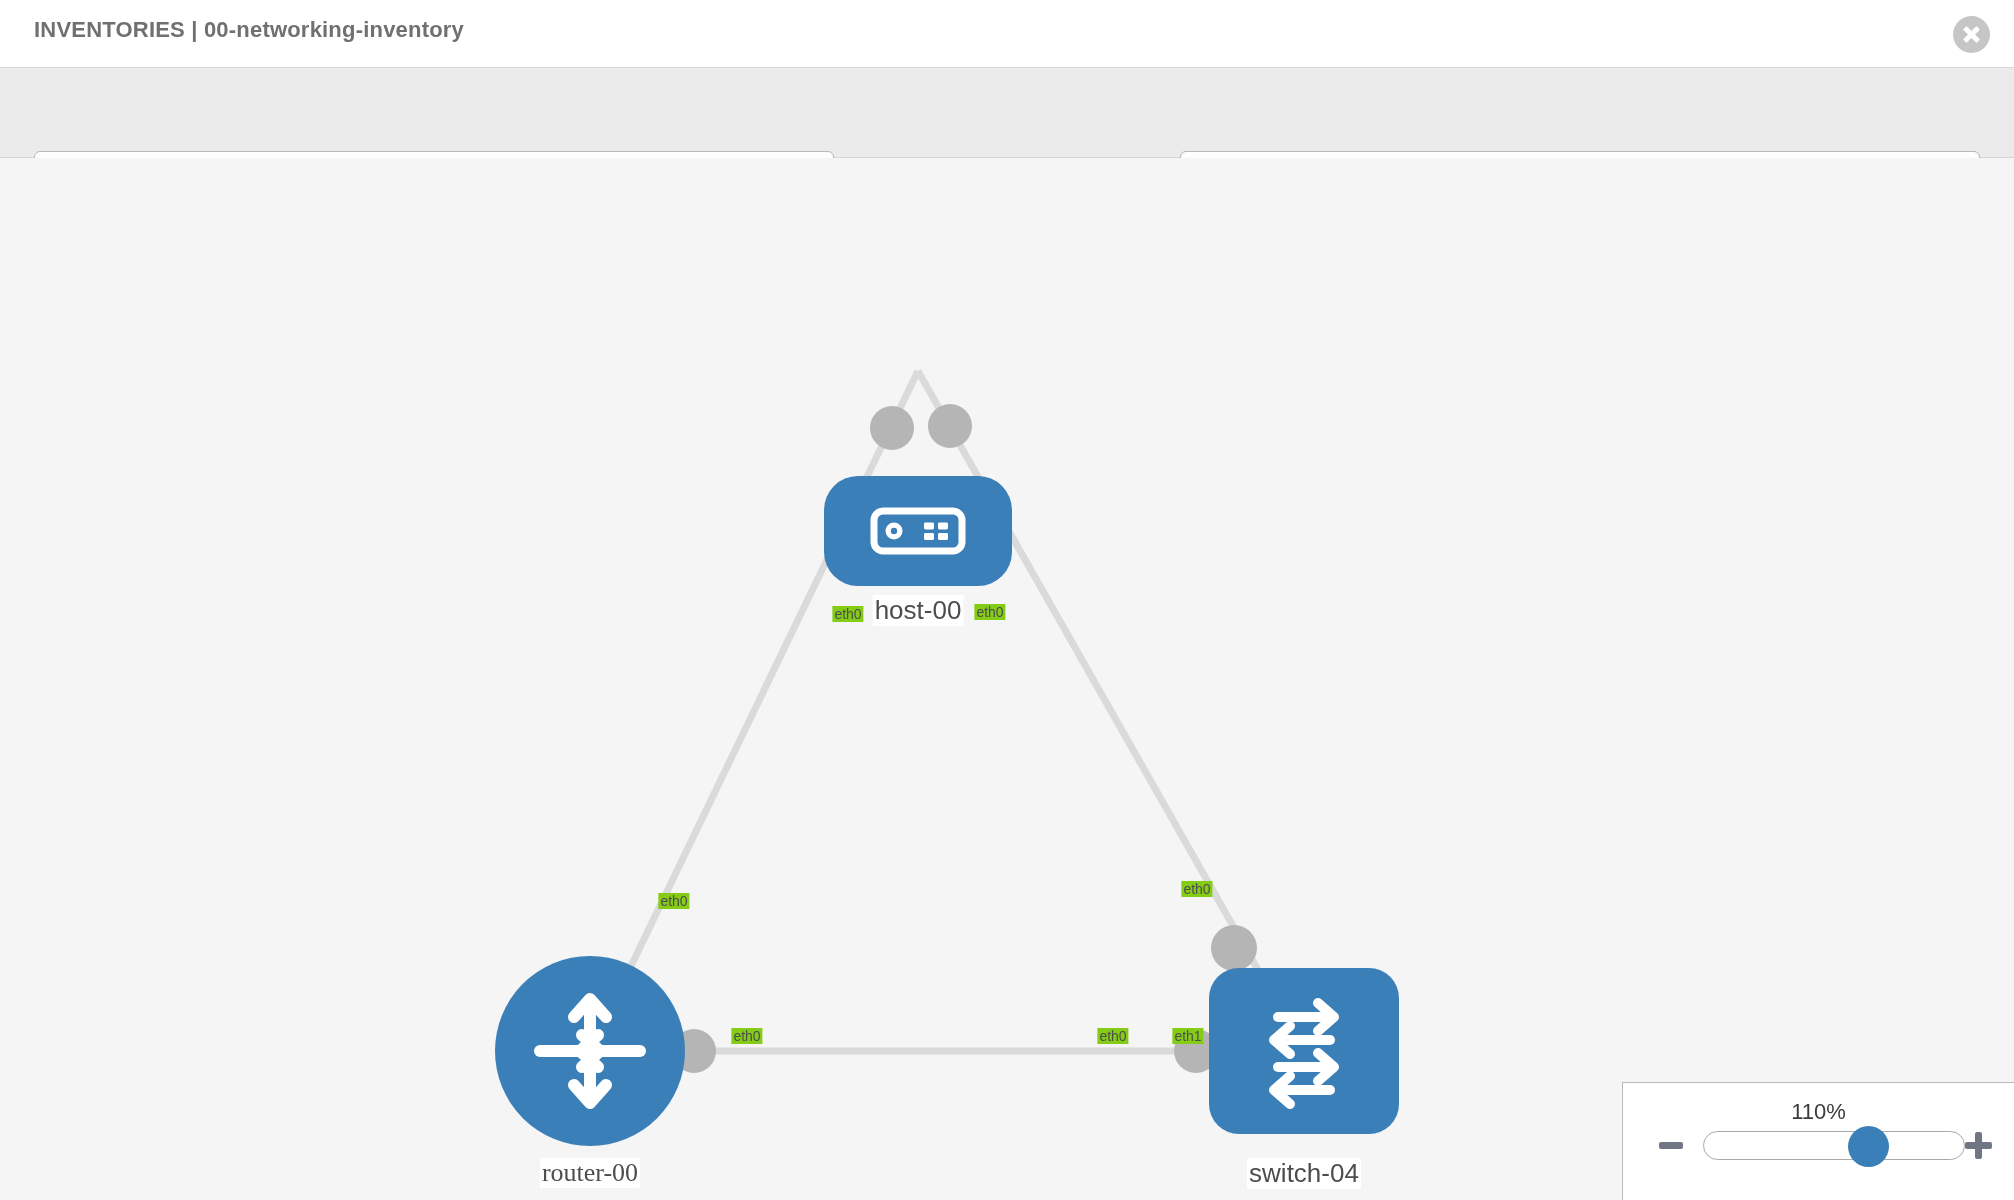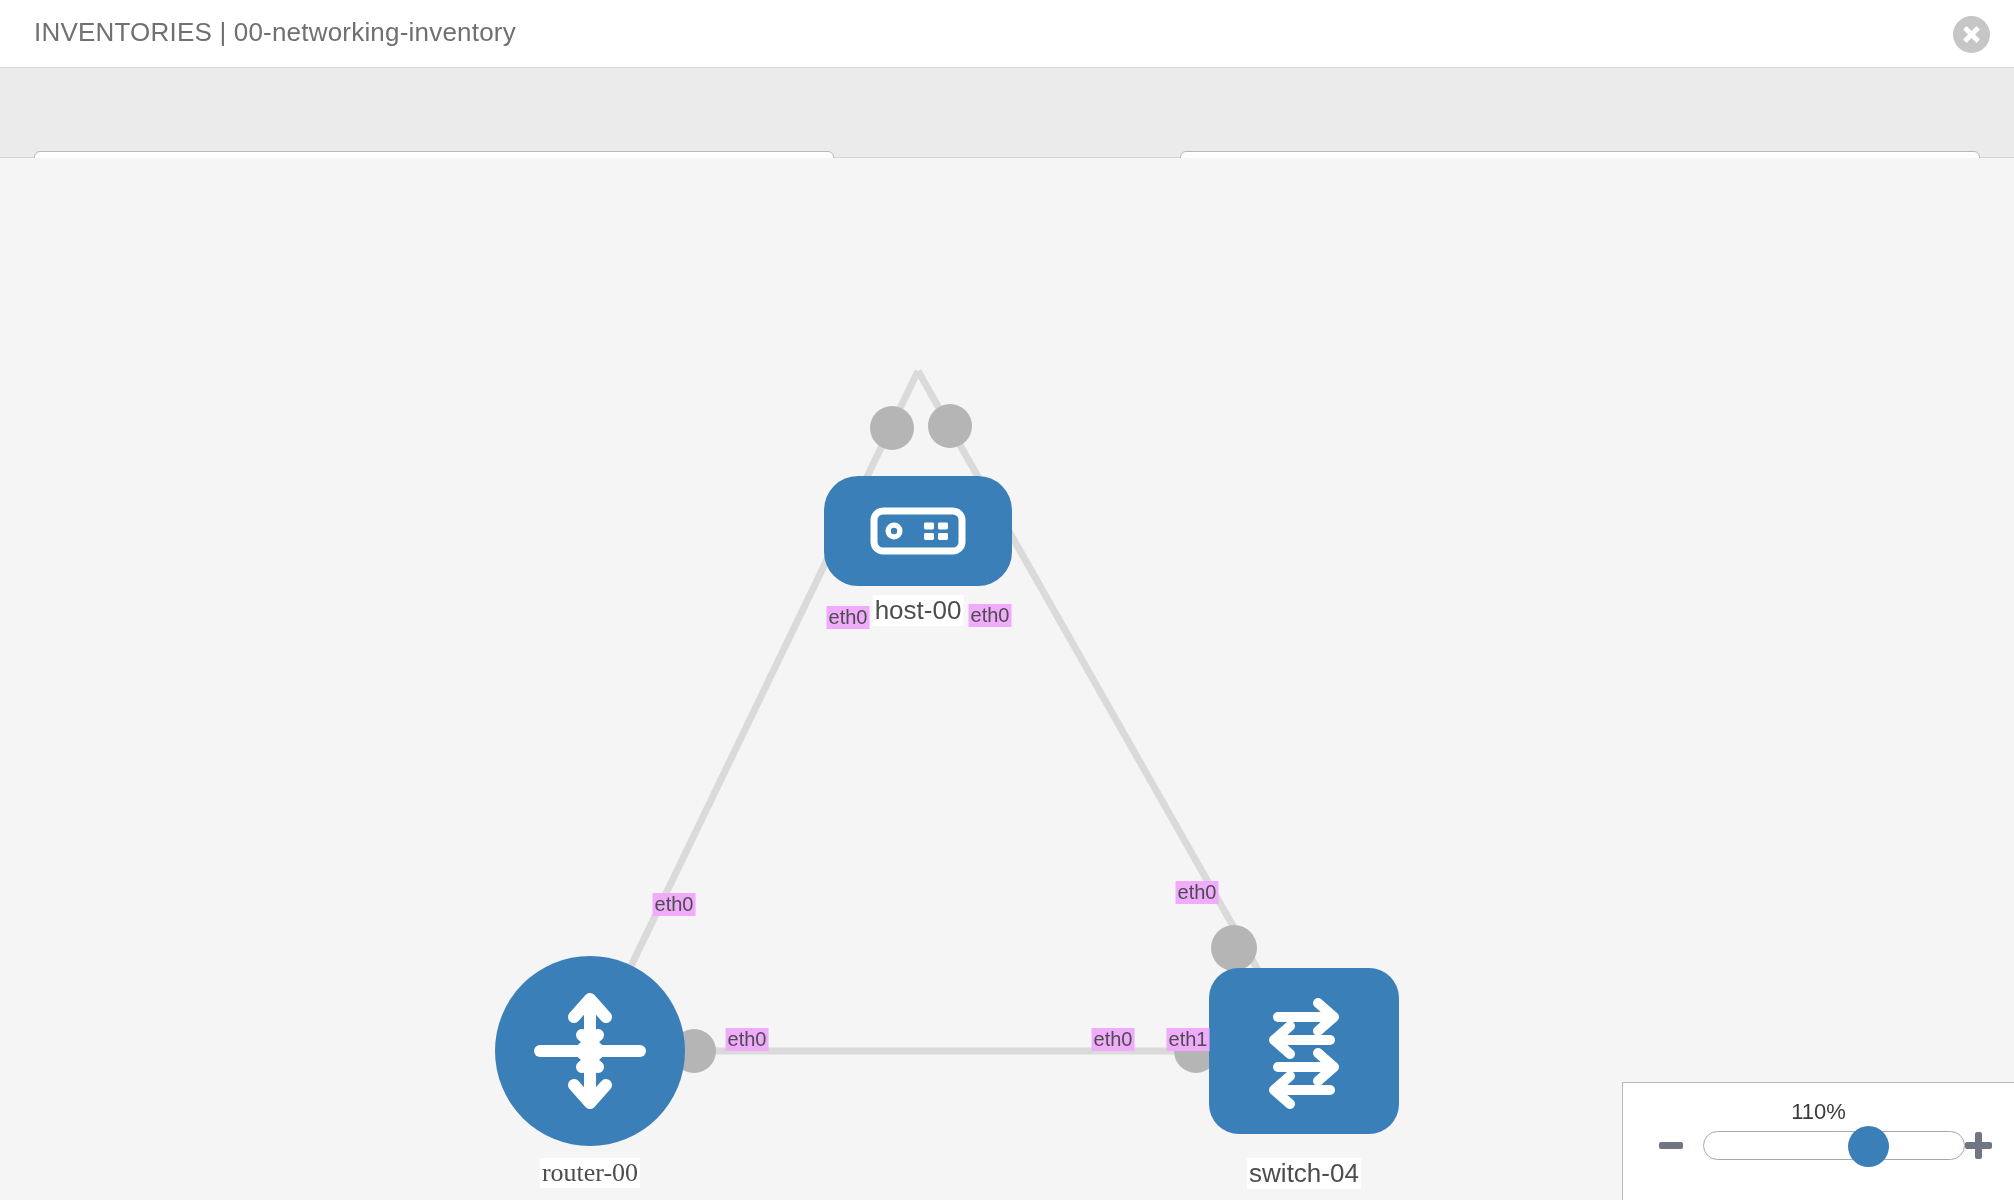--- a/index.html
+++ b/index.html
@@ -29,22 +29,22 @@
     width: 2014px;
     height: 68px;
     background: #ffffff;
     border-bottom: 1px solid #d7d7d7;
     box-sizing: border-box;
   }
   .header-title {
     position: absolute;
     left: 34px;
     top: 17px;
-    font-size: 26px;
-    font-weight: normal;
+    font-size: 22px;
+    font-weight: bold;
     color: #707070;
     letter-spacing: 0.2px;
     white-space: nowrap;
   }
   .close-btn {
     position: absolute;
     right: 24px;
     top: 16px;
     width: 37px;
     height: 37px;
@@ -161,23 +161,23 @@
     position: absolute;
     font-size: 26px;
     color: #4d4d4d;
     background: #ffffff;
     white-space: nowrap;
     padding: 0 2px;
     transform: translateX(-50%);
   }
   .edge-label {
     position: absolute;
-    font-size: 20px;
+    font-size: 14px;
     color: #4d4d4d;
-    background: #f0abfc;
+    background: #84cc16;
     white-space: nowrap;
     padding: 0 2px;
     transform: translateX(-50%);
   }
 
   
   .zoom-panel {
     position: absolute;
     left: 1622px;
     top: 1082px;

